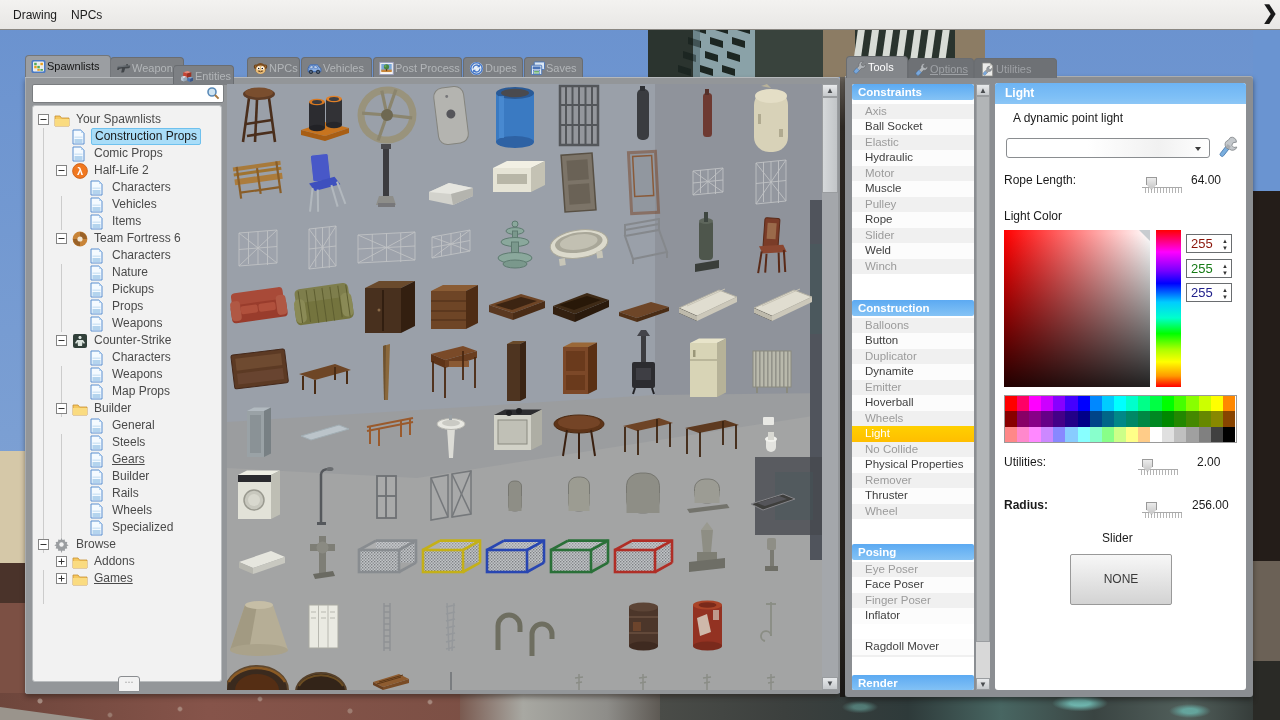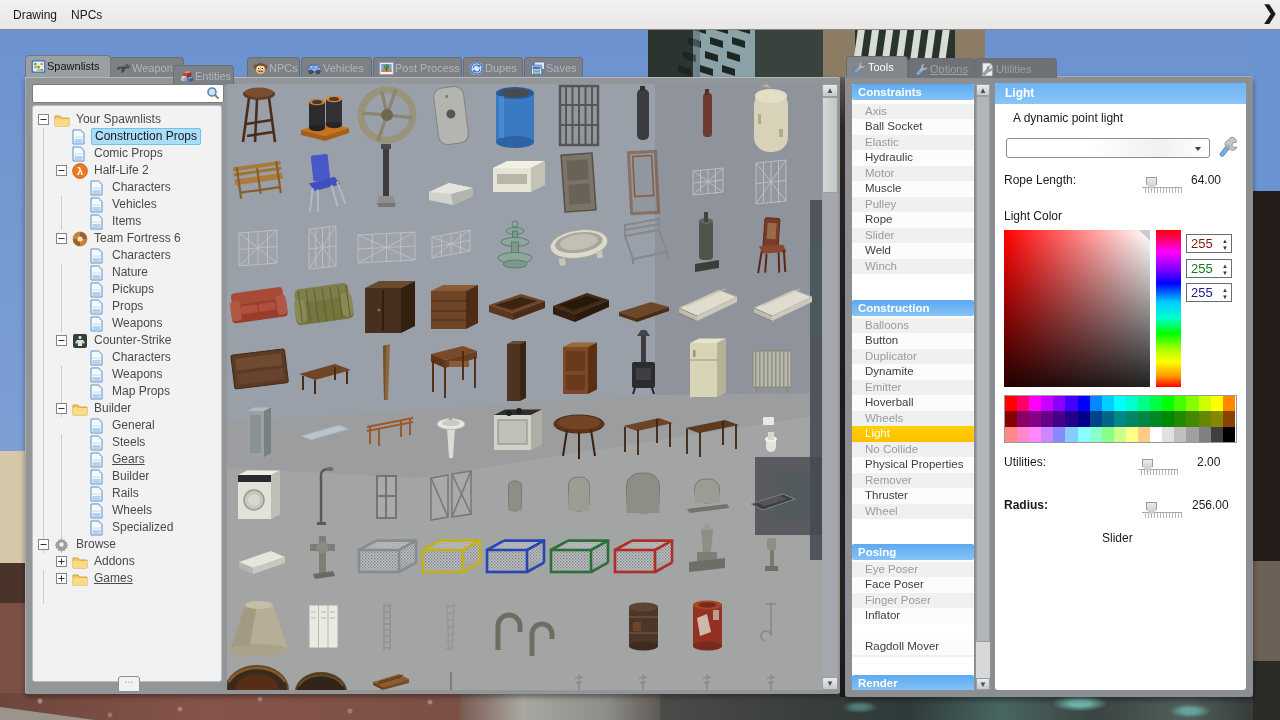--- a/index.html
+++ b/index.html
@@ -1281,13 +1281,14 @@
     <div class="slider-line" style="left:143px;top:386px;width:40px;"></div>
     <div class="ticks" style="left:146px;top:387px;width:37px;"></div>
     <div class="knob" style="left:147px;top:376px;"></div>
     <div class="lbl" style="left:202px;top:372px;">2.00</div>
     <div class="lbl" style="left:9px;top:415px;font-weight:bold;">Radius:</div>
     <div class="slider-line" style="left:147px;top:429px;width:40px;"></div>
     <div class="ticks" style="left:150px;top:430px;width:37px;"></div>
     <div class="knob" style="left:151px;top:419px;"></div>
     <div class="lbl" style="left:197px;top:415px;">256.00</div>
     <div class="lbl" style="left:107px;top:448px;">Slider</div>
+    <div id="nonebtn">NONE</div>
   </div>
 </div>
 </body></html>

